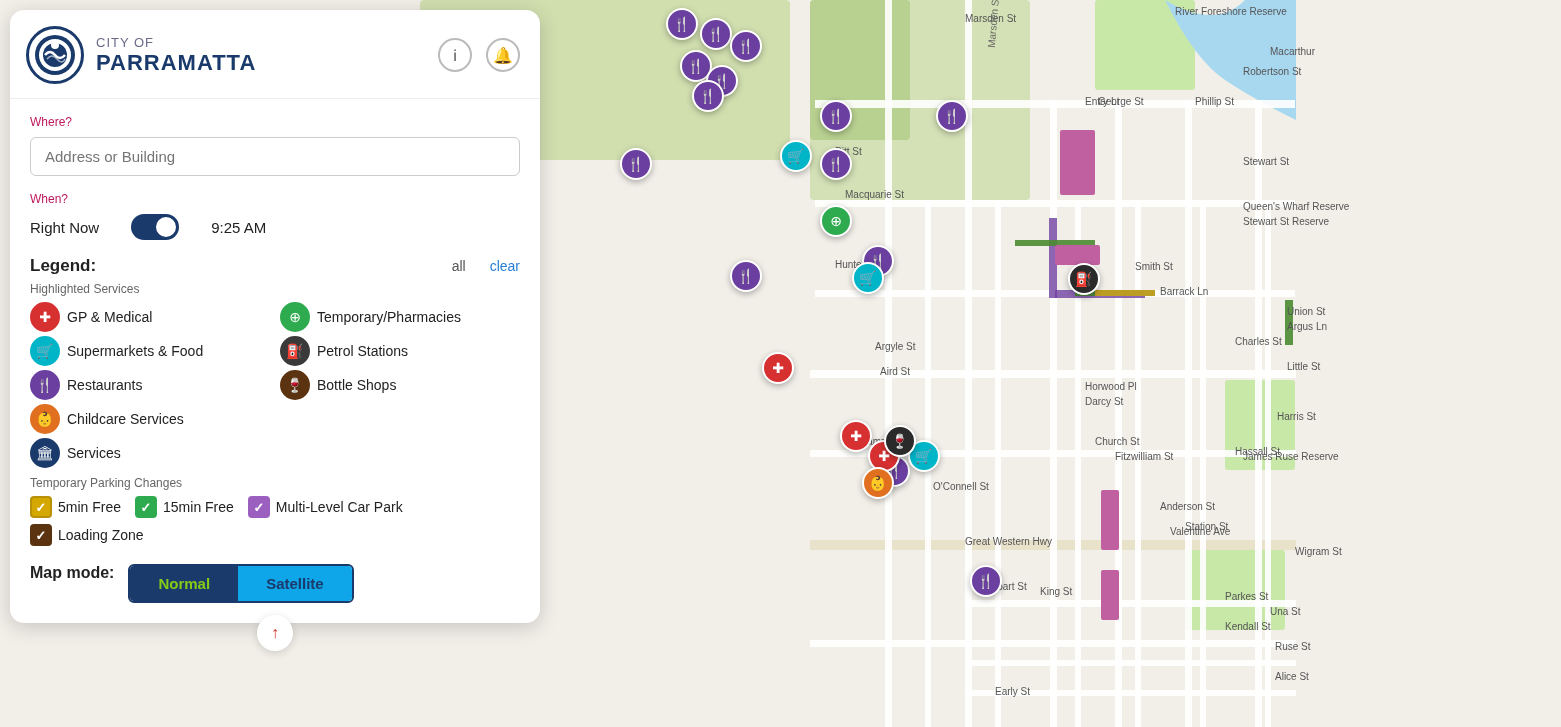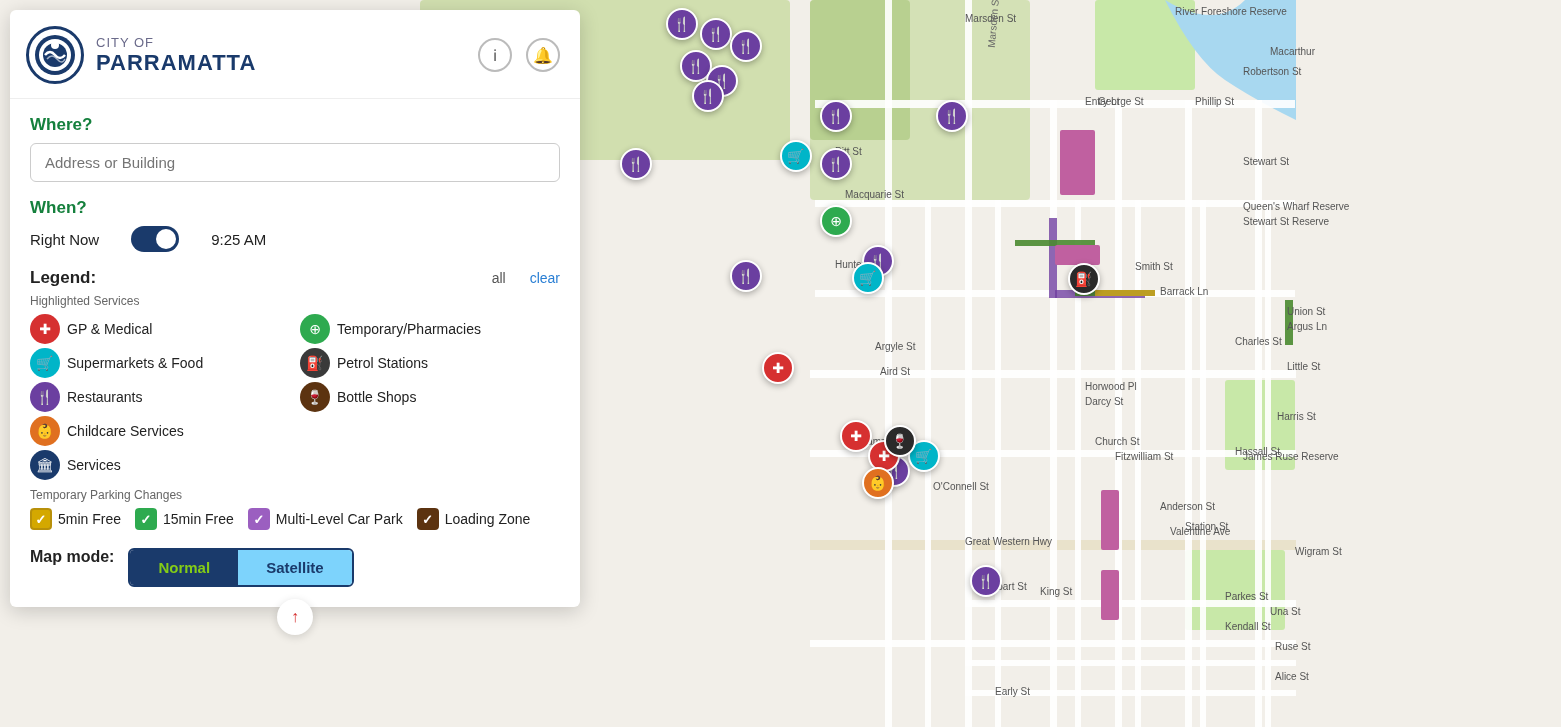--- a/index.html
+++ b/index.html
@@ -16,23 +16,23 @@
     .map-svg {
       width: 100%;
       height: 100%;
     }
 
     
     .sidebar {
       position: absolute;
       top: 10px;
       left: 10px;
-      width: 570px;
+      width: 530px;
       background: white;
-      border-radius: 6px;
+      border-radius: 14px;
       box-shadow: 0 4px 20px rgba(0,0,0,0.18);
       padding: 0 0 20px 0;
       z-index: 100;
     }
 
     
     .sidebar-header {
       display: flex;
       align-items: center;
       padding: 16px 20px 14px 16px;
@@ -92,23 +92,23 @@
       background: white;
       font-size: 16px;
     }
 
     
     .sidebar-body {
       padding: 16px 20px 0 20px;
     }
 
     .section-label {
-      font-weight: 700;
-      font-size: 17px;
-      color: #15803d;
+      font-weight: 400;
+      font-size: 12px;
+      color: #be185d;
       margin-bottom: 8px;
     }
 
     .address-input {
       width: 100%;
       padding: 10px 14px;
       border: 1.5px solid #ccc;
       border-radius: 6px;
       font-size: 15px;
       color: #999;
@@ -308,21 +308,21 @@
       border: none;
       outline: none;
     }
 
     .map-mode-btn.active {
       background: #1a3a6b;
       color: #84cc16;
     }
 
     .map-mode-btn.inactive {
-      background: #7dd3fc;
+      background: #0ea5e9;
       color: #1a3a6b;
     }
 
     
     .collapse-arrow {
       position: absolute;
       bottom: -28px;
       left: 50%;
       transform: translateX(-50%);
       width: 36px;

